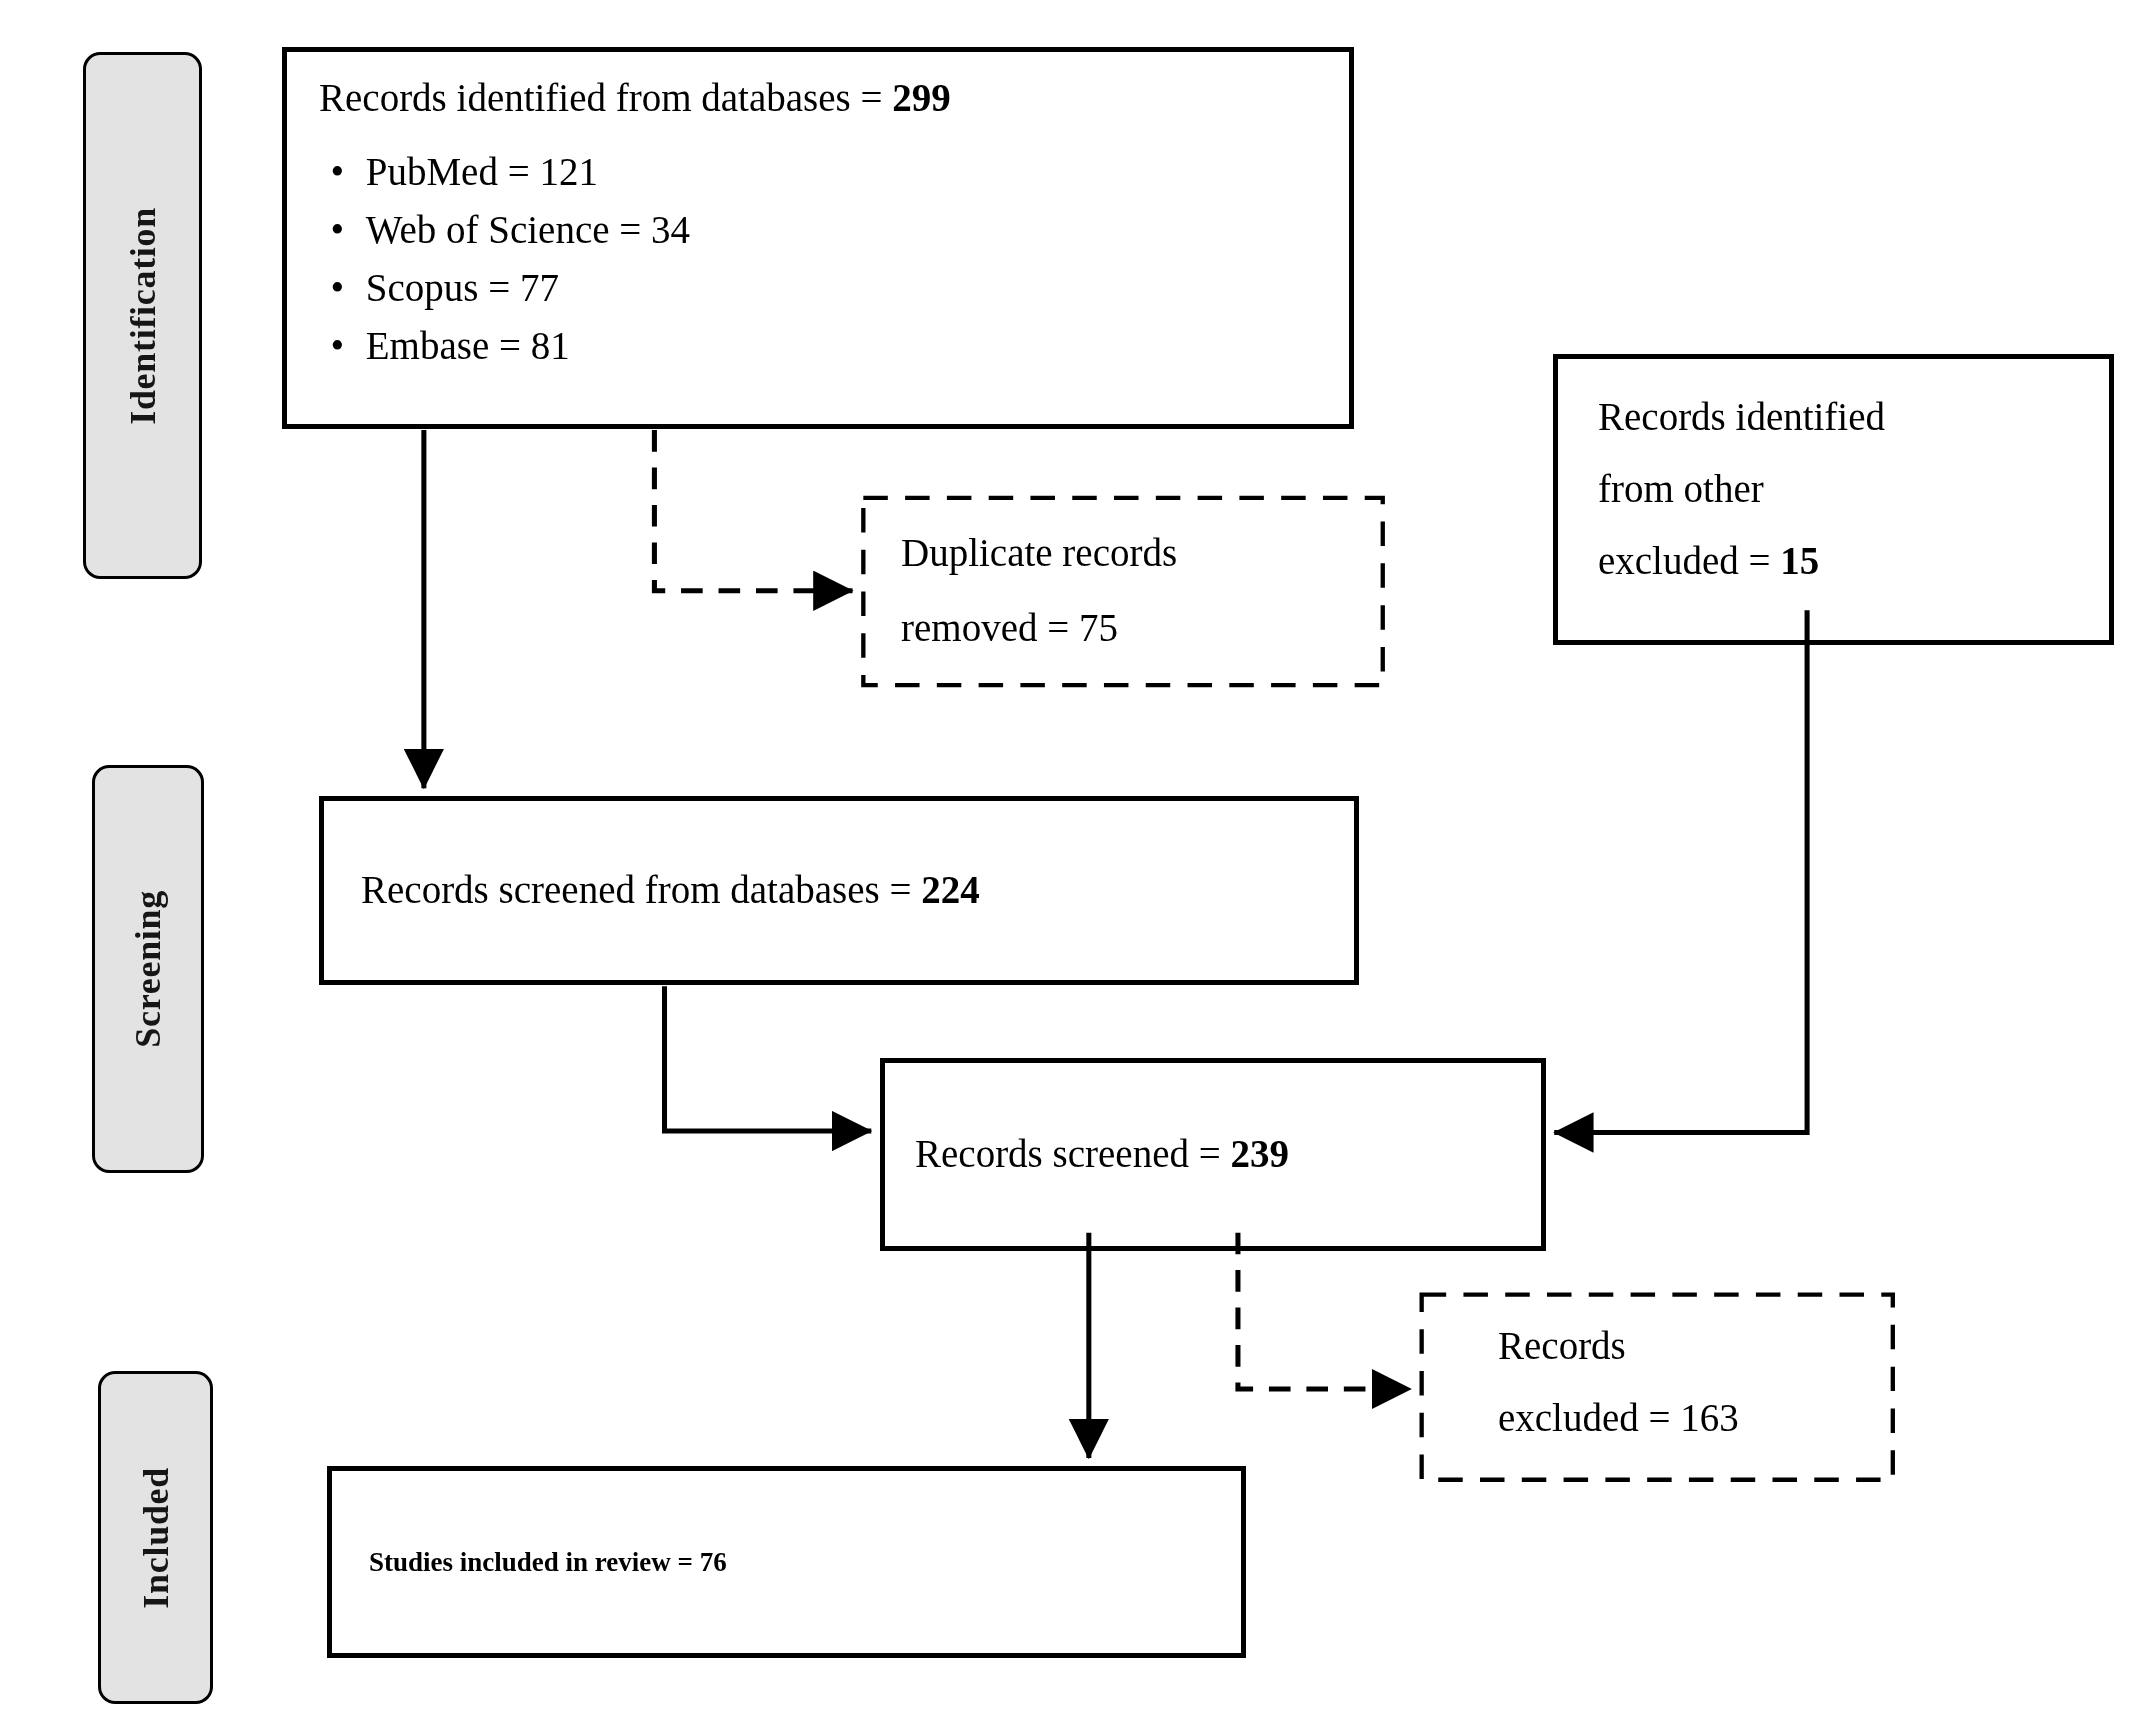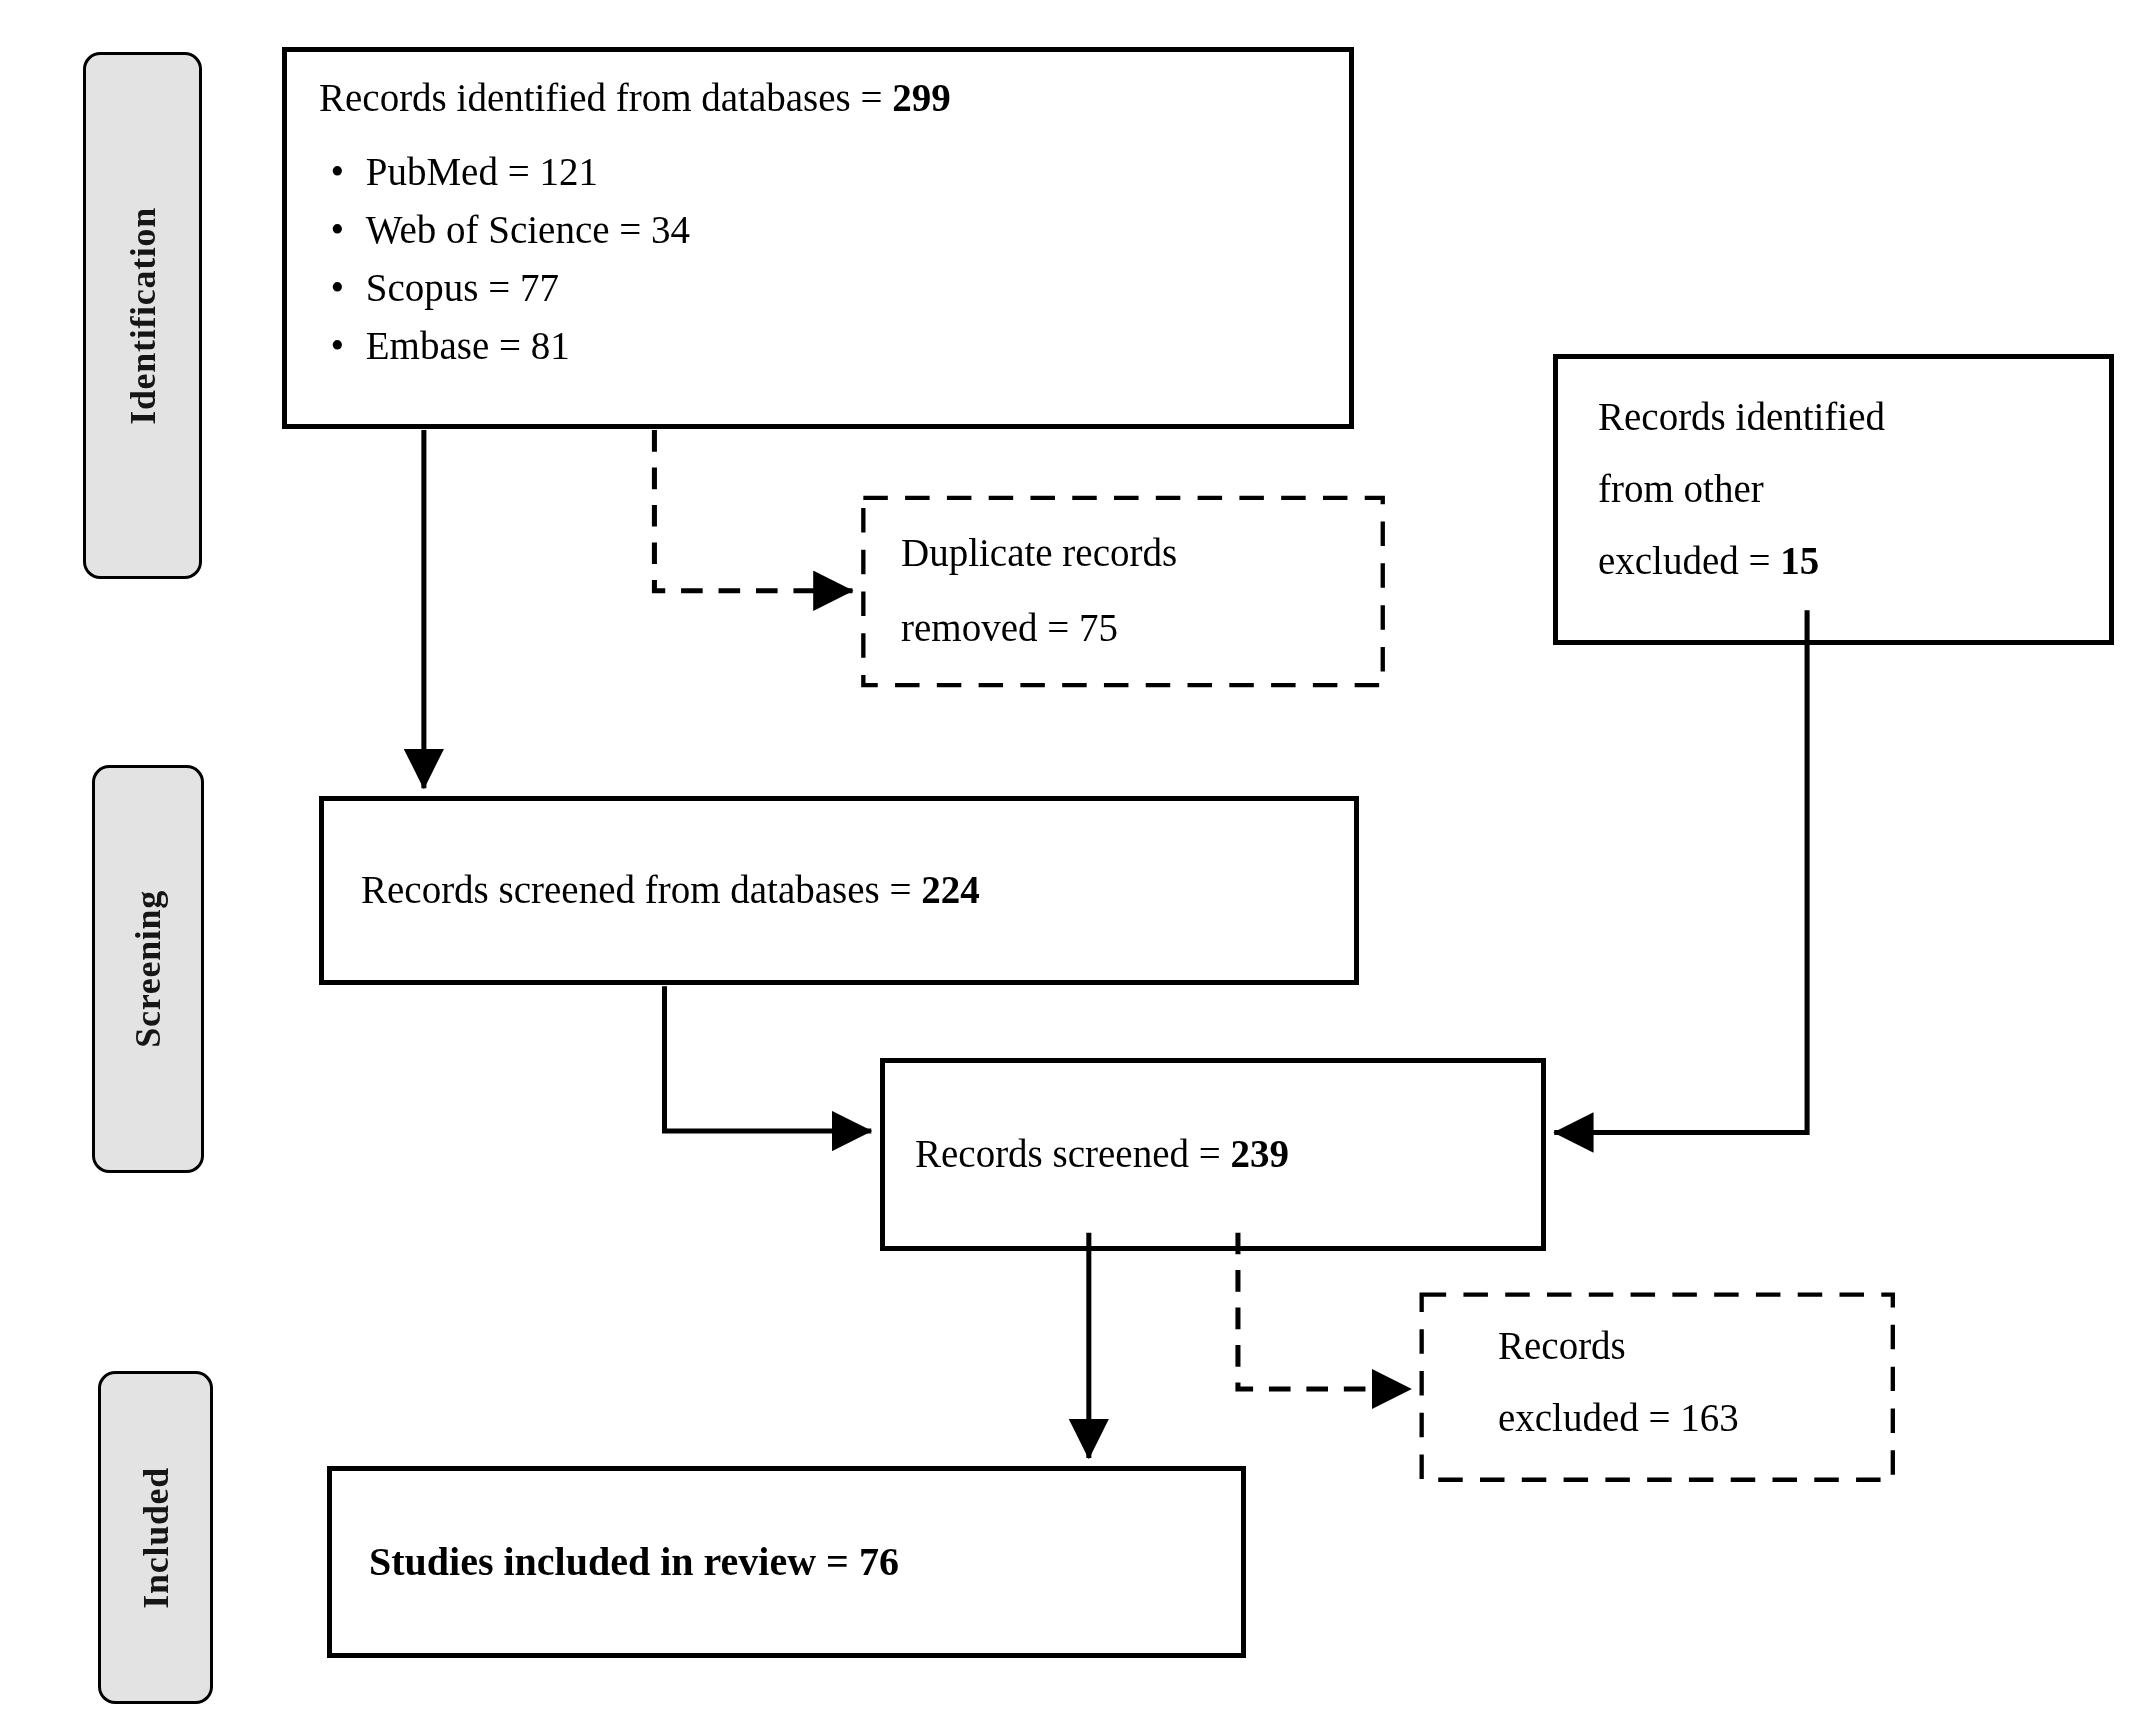--- a/index.html
+++ b/index.html
@@ -84,21 +84,21 @@
     border: none;               
     padding: 17.3px 0 0 79px;
     line-height: 72px;
   }
   #box-included {
     left: 327px; top: 1466px; width: 919px; height: 192px;
     border-width: 5.8px;
     display: flex; align-items: center;
     padding-left: 37px;
     font-weight: bold;
-    font-size: 40px;
+    font-size: 27px;
   }
 
   
   #connectors {
     position: absolute;
     left: 0; top: 0;
     width: 2151px; height: 1729px;
     pointer-events: none;
   }
   #connectors path, #connectors rect { fill: none; stroke: #000; }

